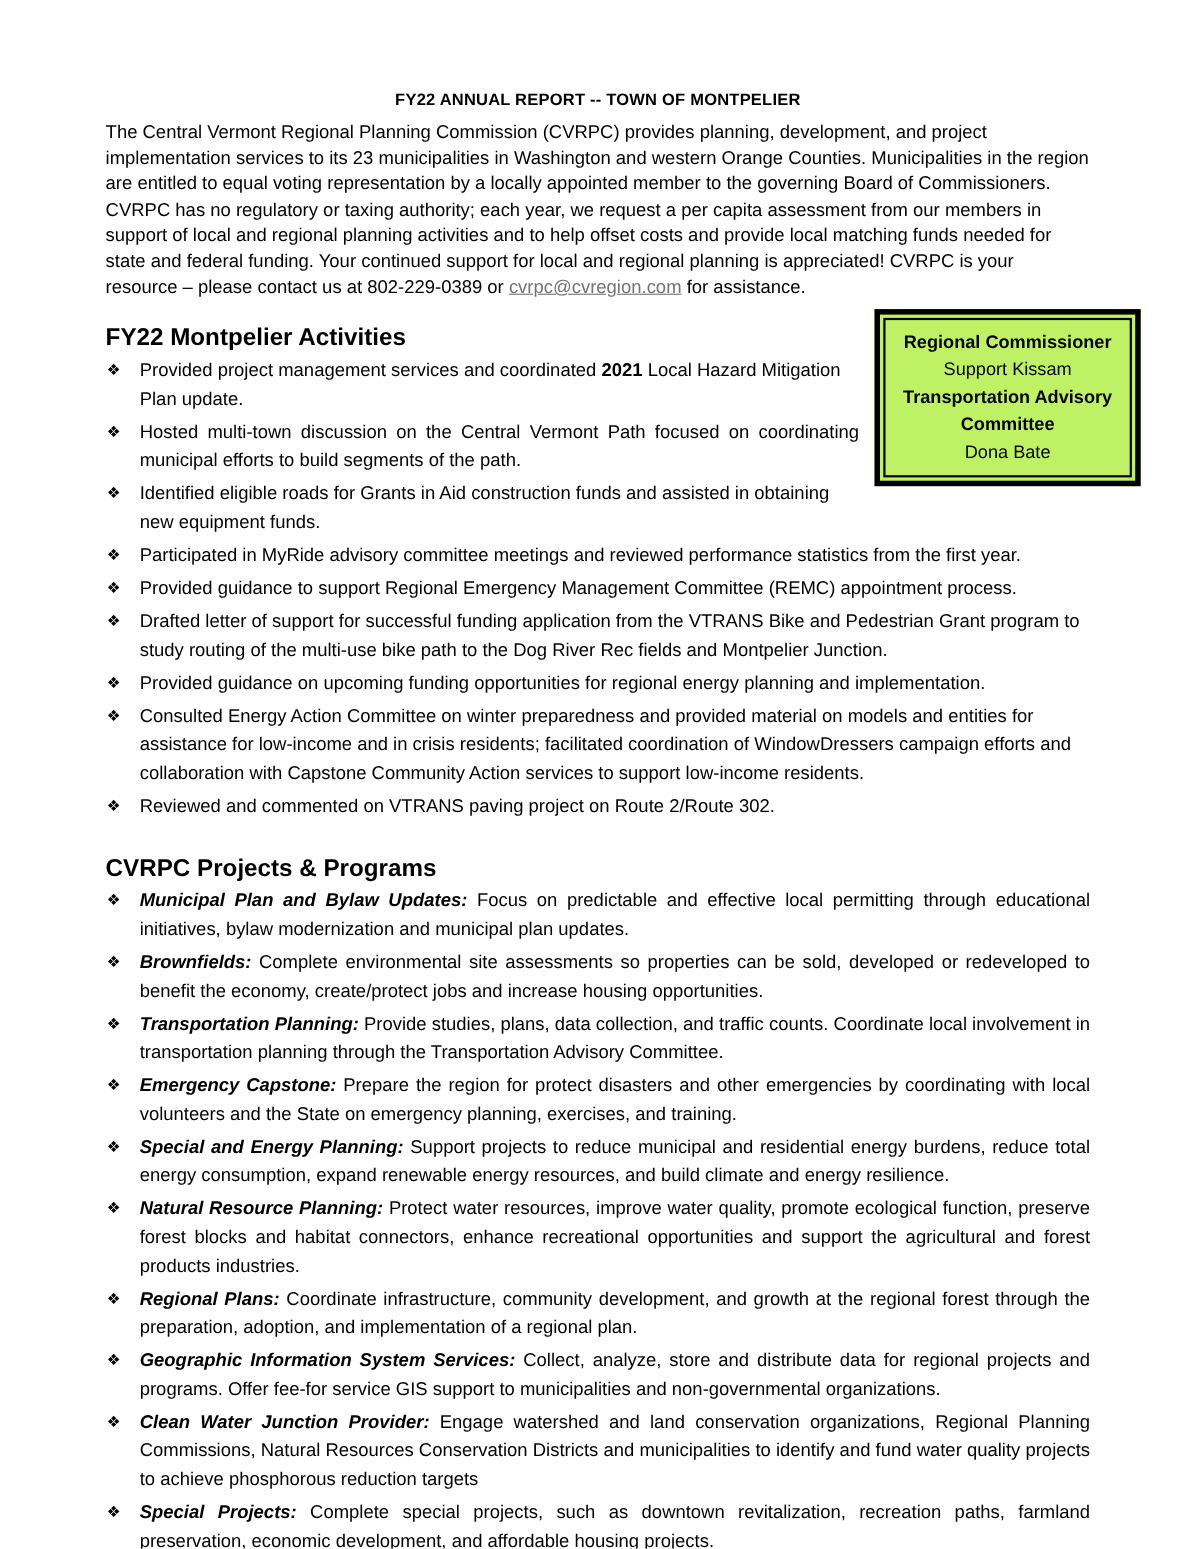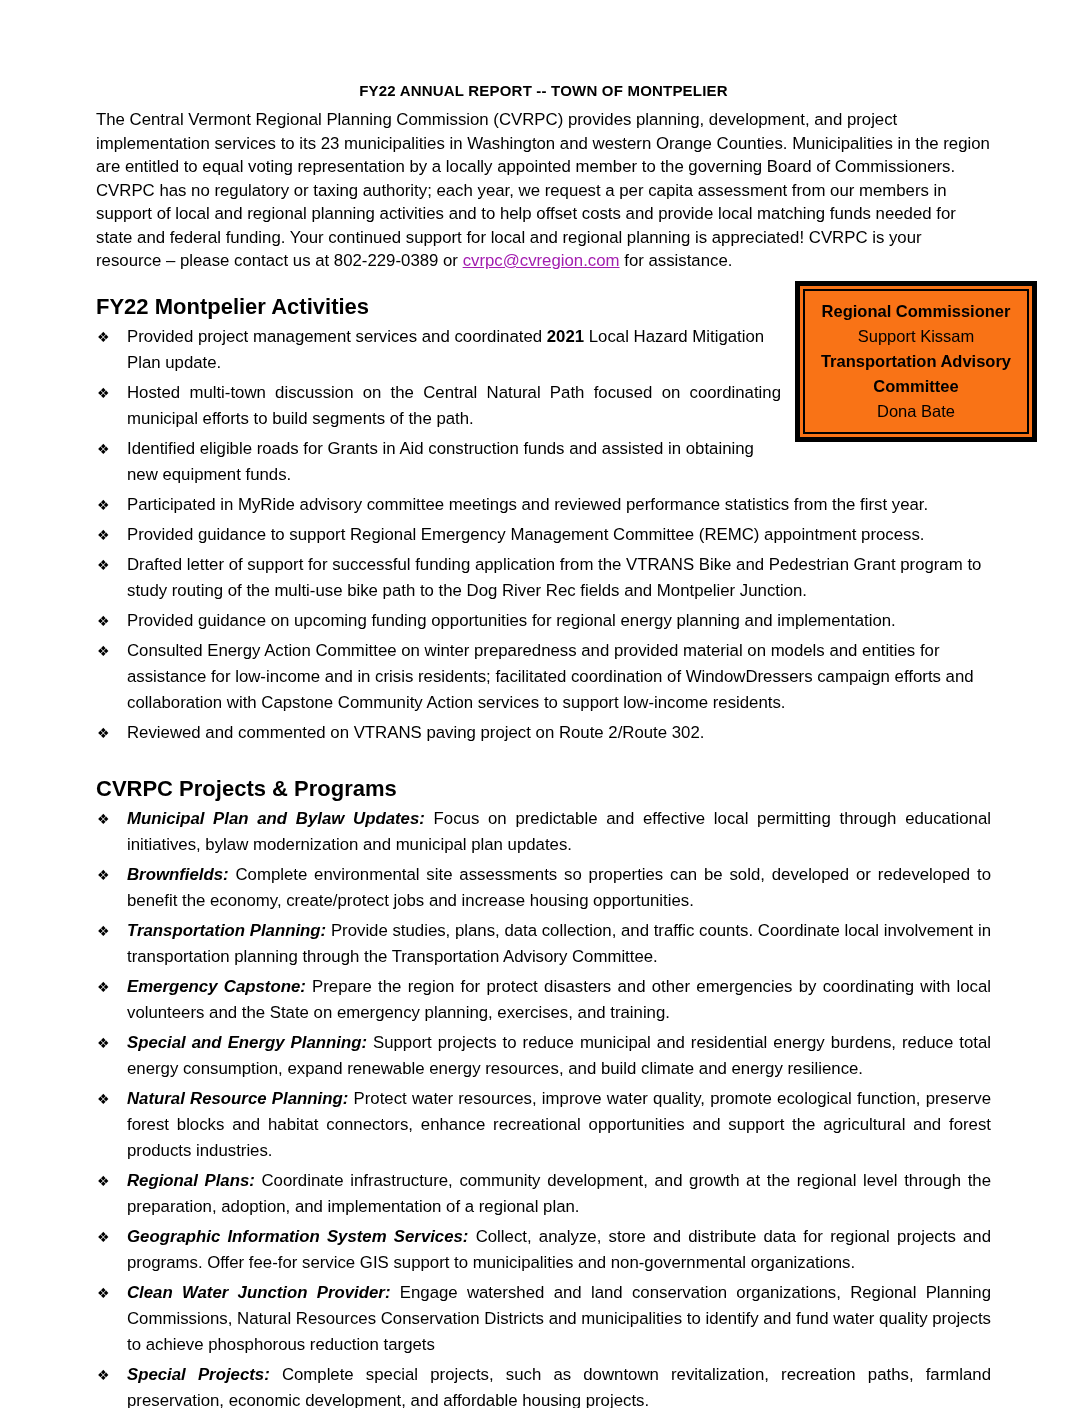--- a/index.html
+++ b/index.html
@@ -22,29 +22,29 @@
     font-size: 15px;
     font-weight: 700;
     margin-bottom: 9px;
     letter-spacing: 0.2px;
   }
   .intro {
     font-size: 16.8px;
     line-height: 23.5px;
     text-align: left;
   }
-  a.email { color: #a21caf; text-decoration: underline; cursor: pointer; }
+  a.email { color: #737373; text-decoration: underline; cursor: pointer; }
 
   .sidebox-outer {
     float: right;
     width: 242px;
     margin: 8px -46px 14px 14px;
     border: 5px solid #000;
     padding: 3px;
-    background: #f97316;
+    background: #bef264;
   }
   .sidebox-inner {
     border: 2px solid #000;
     padding: 8px 4px;
     text-align: center;
     font-size: 16.5px;
     line-height: 25px;
   }
   .b { font-weight: 700; }
   .i { font-style: italic; }
@@ -90,37 +90,37 @@
         <div class="b">Regional Commissioner</div>
         <div>Support Kissam</div>
         <div class="b">Transportation Advisory Committee</div>
         <div>Dona Bate</div>
       </div>
   </div>
 
   <h2 class="sect">FY22 Montpelier Activities</h2>
   <ul class="bullets" id="activities-list">
       <li><span class="bullet">❖</span><span>Provided project management services and coordinated </span><span class="b">2021</span><span> Local Hazard Mitigation Plan update.</span></li>
-      <li><span class="bullet">❖</span><span>Hosted multi-town discussion on the Central Natural Path focused on coordinating municipal efforts to build segments of the path.</span></li>
+      <li><span class="bullet">❖</span><span>Hosted multi-town discussion on the Central Vermont Path focused on coordinating municipal efforts to build segments of the path.</span></li>
       <li><span class="bullet">❖</span><span>Identified eligible roads for Grants in Aid construction funds and assisted in obtaining new equipment funds.</span></li>
       <li><span class="bullet">❖</span><span>Participated in MyRide advisory committee meetings and reviewed performance statistics from the first year.</span></li>
       <li><span class="bullet">❖</span><span>Provided guidance to support Regional Emergency Management Committee (REMC) appointment process.</span></li>
       <li><span class="bullet">❖</span><span>Drafted letter of support for successful funding application from the VTRANS Bike and Pedestrian Grant program to study routing of the multi-use bike path to the Dog River Rec fields and Montpelier Junction.</span></li>
       <li><span class="bullet">❖</span><span>Provided guidance on upcoming funding opportunities for regional energy planning and implementation.</span></li>
       <li><span class="bullet">❖</span><span>Consulted Energy Action Committee on winter preparedness and provided material on models and entities for assistance for low-income and in crisis residents; facilitated coordination of WindowDressers campaign efforts and collaboration with Capstone Community Action services to support low-income residents.</span></li>
       <li><span class="bullet">❖</span><span>Reviewed and commented on VTRANS paving project on Route 2/Route 302.</span></li>
     </ul>
 
   <h2 class="sect projects">CVRPC Projects &amp; Programs</h2>
   <ul class="bullets" id="projects-list">
       <li><span class="bullet">❖</span><span class="b i">Municipal Plan and Bylaw Updates:</span><span> Focus on predictable and effective local permitting through educational initiatives, bylaw modernization and municipal plan updates.</span></li>
       <li><span class="bullet">❖</span><span class="b i">Brownfields:</span><span> Complete environmental site assessments so properties can be sold, developed or redeveloped to benefit the economy, create/protect jobs and increase housing opportunities.</span></li>
       <li><span class="bullet">❖</span><span class="b i">Transportation Planning:</span><span> Provide studies, plans, data collection, and traffic counts. Coordinate local involvement in transportation planning through the Transportation Advisory Committee.</span></li>
       <li><span class="bullet">❖</span><span class="b i">Emergency Capstone:</span><span> Prepare the region for protect disasters and other emergencies by coordinating with local volunteers and the State on emergency planning, exercises, and training.</span></li>
       <li><span class="bullet">❖</span><span class="b i">Special and Energy Planning:</span><span> Support projects to reduce municipal and residential energy burdens, reduce total energy consumption, expand renewable energy resources, and build climate and energy resilience.</span></li>
       <li><span class="bullet">❖</span><span class="b i">Natural Resource Planning:</span><span> Protect water resources, improve water quality, promote ecological function, preserve forest blocks and habitat connectors, enhance recreational opportunities and support the agricultural and forest products industries.</span></li>
-      <li><span class="bullet">❖</span><span class="b i">Regional Plans:</span><span> Coordinate infrastructure, community development, and growth at the regional level through the preparation, adoption, and implementation of a regional plan.</span></li>
+      <li><span class="bullet">❖</span><span class="b i">Regional Plans:</span><span> Coordinate infrastructure, community development, and growth at the regional forest through the preparation, adoption, and implementation of a regional plan.</span></li>
       <li><span class="bullet">❖</span><span class="b i">Geographic Information System Services:</span><span> Collect, analyze, store and distribute data for regional projects and programs. Offer fee-for service GIS support to municipalities and non-governmental organizations.</span></li>
       <li><span class="bullet">❖</span><span class="b i">Clean Water Junction Provider:</span><span> Engage watershed and land conservation organizations, Regional Planning Commissions, Natural Resources Conservation Districts and municipalities to identify and fund water quality projects to achieve phosphorous reduction targets</span></li>
       <li><span class="bullet">❖</span><span class="b i">Special Projects:</span><span> Complete special projects, such as downtown revitalization, recreation paths, farmland preservation, economic development, and affordable housing projects.</span></li>
     </ul>
 
 </div>
 
 </body></html>

